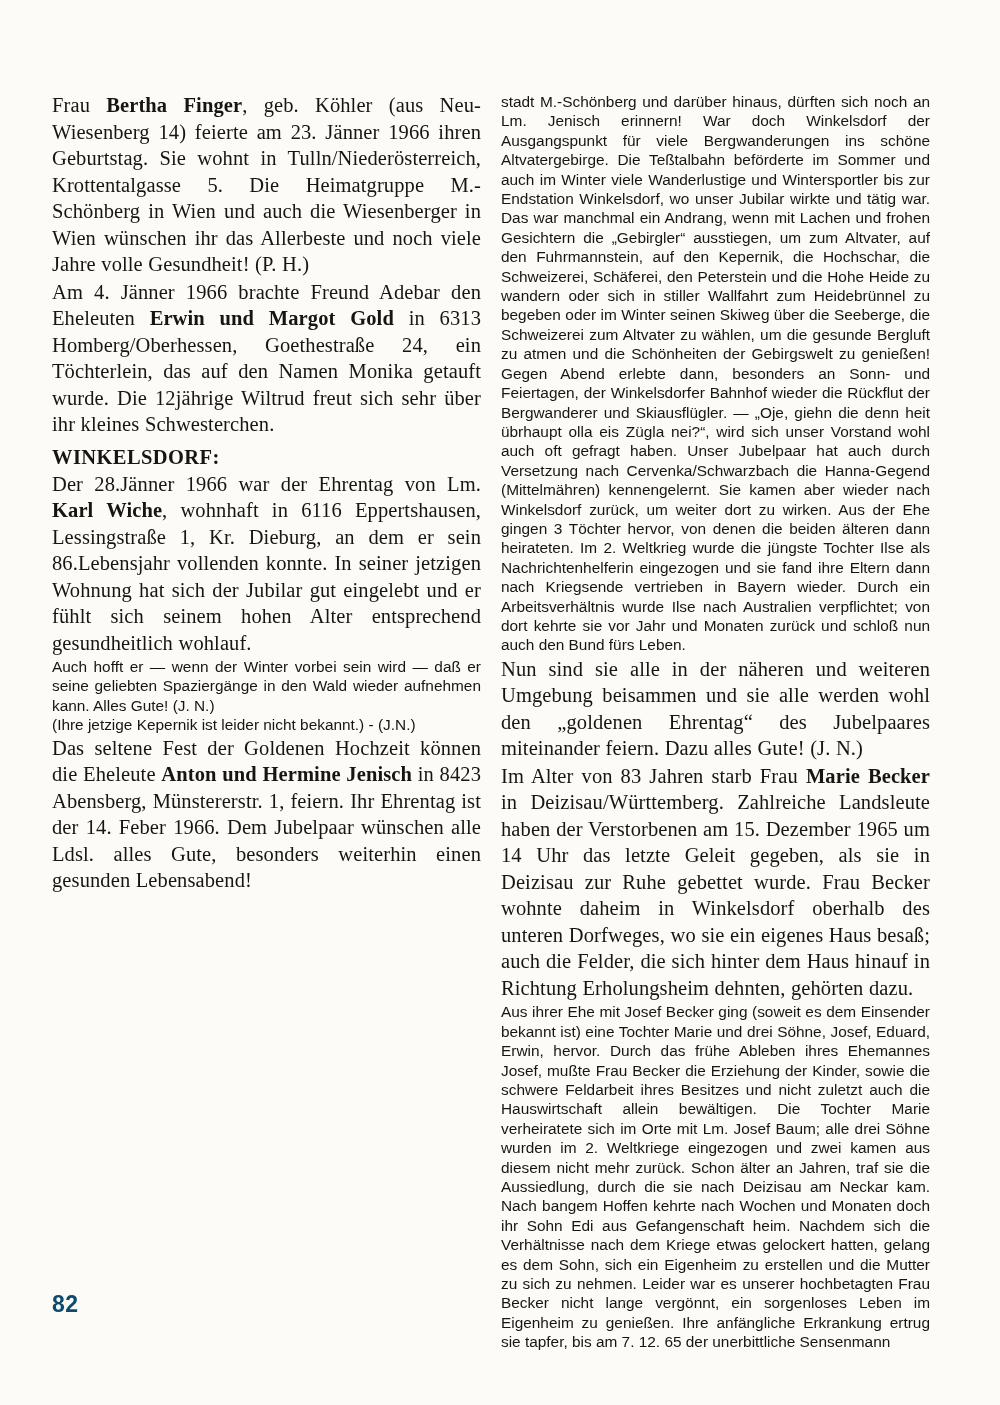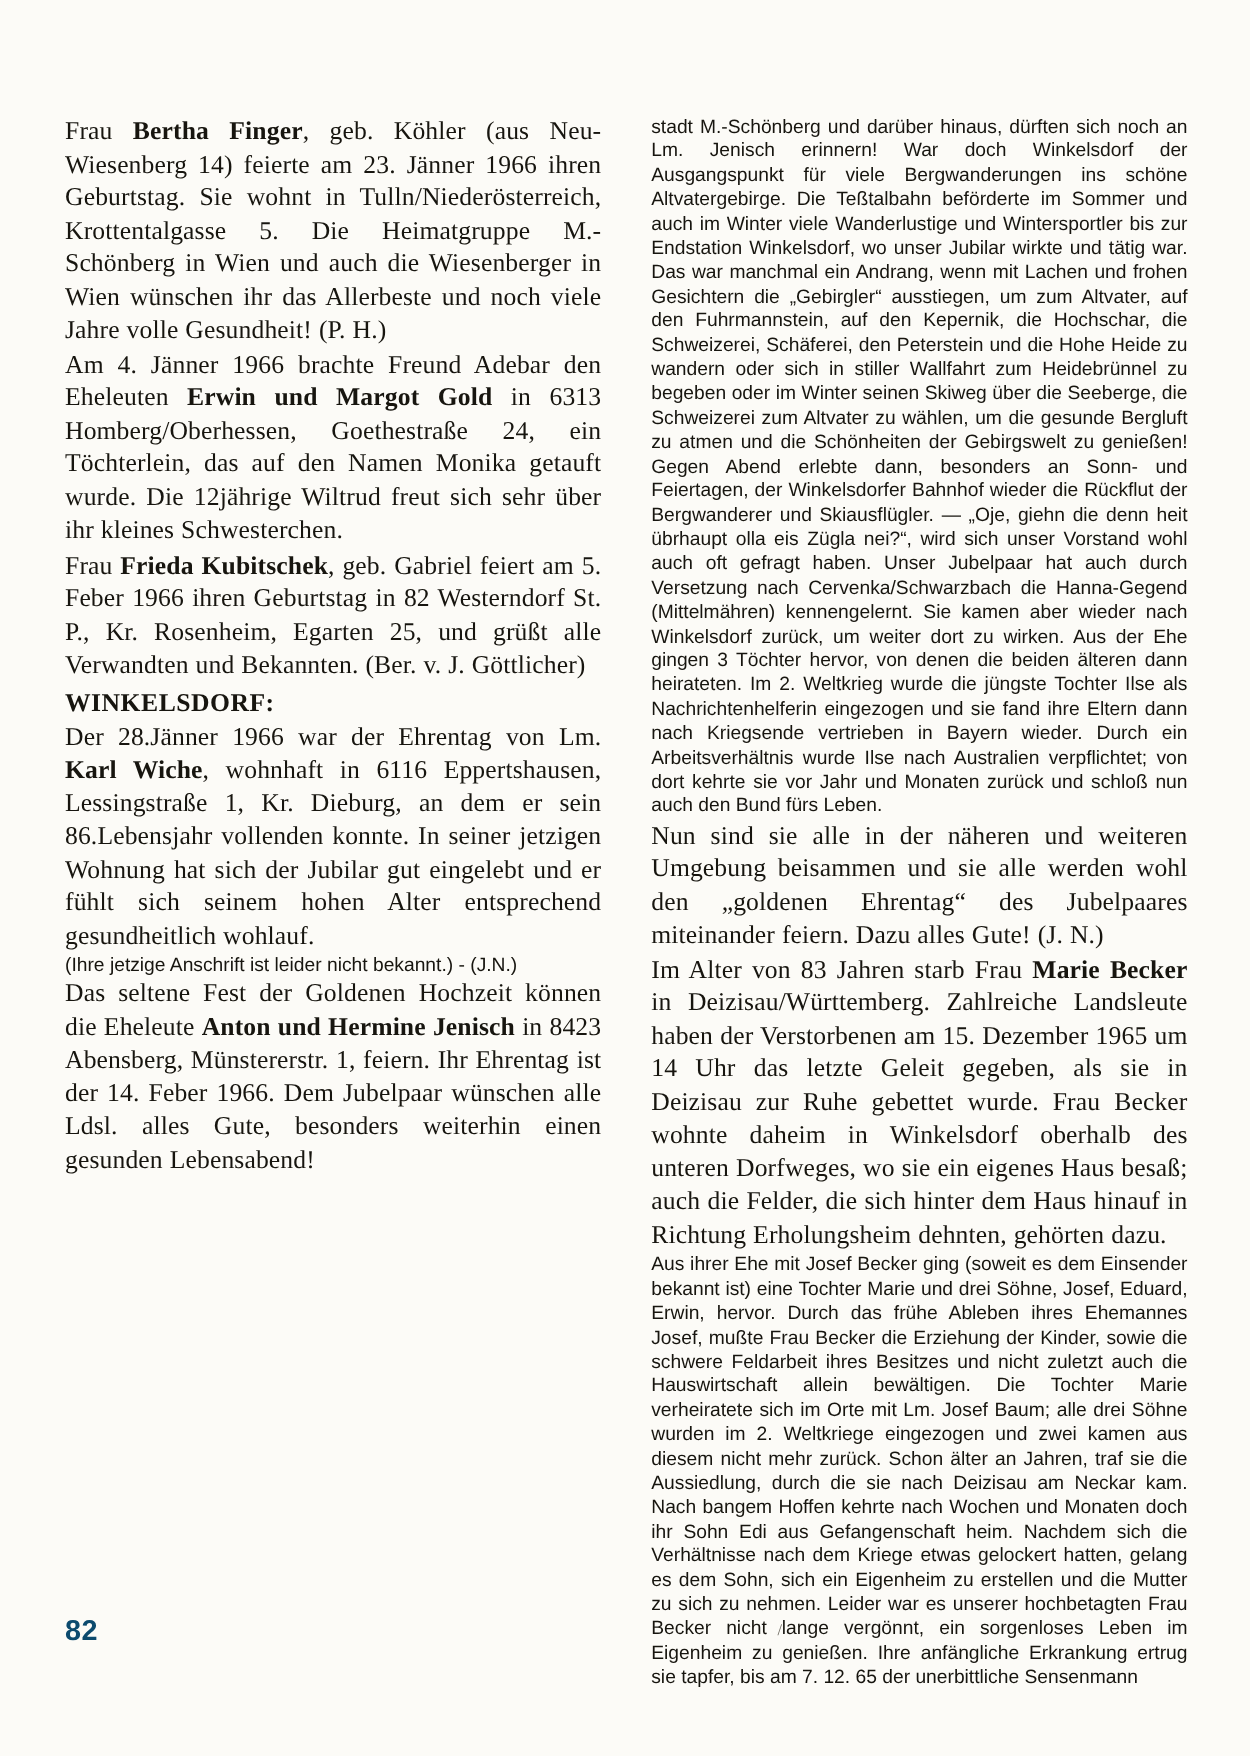--- a/index.html
+++ b/index.html
@@ -21,21 +21,21 @@
     width: 1000px;
     height: 1405px;
     background: #fcfbf7;
   }
   .columns {
     position: absolute;
     left: 52px;
     top: 92px;
     width: 902px;
     display: flex;
-    gap: 40px;
+    gap: 20px;
   }
   .col {
     width: 429px;
   }
   
   .p-large {
     font-family: "Liberation Serif", serif;
     font-size: 20.5px;
     line-height: 26.5px;
     text-align: justify;
@@ -89,25 +89,25 @@
 
   <div class="columns">
 
     <div class="col left-col">
 
       <p class="p-large">Frau <b>Bertha Finger</b>, geb. Köhler (aus Neu-Wiesenberg 14) feierte am 23. Jänner 1966 ihren Geburtstag. Sie wohnt in Tulln/Niederösterreich, Krottentalgasse 5. Die Heimatgruppe M.-Schönberg in Wien und auch die Wiesenberger in Wien wünschen ihr das Allerbeste und noch viele Jahre volle Gesundheit! (P. H.)</p>
       <div class="gap-xs"></div>
       <p class="p-large">Am 4. Jänner 1966 brachte Freund Adebar den Eheleuten <b>Erwin und Margot Gold</b> in 6313 Homberg/Oberhessen, Goethestraße 24, ein Töchterlein, das auf den Namen Monika getauft wurde. Die 12jährige Wiltrud freut sich sehr über ihr kleines Schwesterchen.</p>
       <div class="gap-xs"></div>
       <div class="gap-xs"></div>
-      <p class="p-large">Frau <b>Frieda Kubitschek</b>, geb. Gabriel feiert am 5. Feber 1966 ihren Geburtstag in 82 Westerndorf St. P., Kr. Rosenheim, Egarten 25, und grüßt alle Verwandten und Bekannten. (Ber. v. J. Göttlicher)</p>
       <h2 class="heading">WINKELSDORF:</h2>
       <p class="p-large">Der 28.Jänner 1966 war der Ehrentag von Lm. <b>Karl Wiche</b>, wohnhaft in 6116 Eppertshausen, Lessingstraße 1, Kr. Dieburg, an dem er sein 86.Lebensjahr vollenden konnte. In seiner jetzigen Wohnung hat sich der Jubilar gut eingelebt und er fühlt sich seinem hohen Alter entsprechend gesundheitlich wohlauf.</p>
       <div class="gap-xs"></div>
-      <p class="p-small">(Ihre jetzige Anschrift ist leider nicht bekannt.) - (J.N.)</p>
+      <p class="p-small">Auch hofft er — wenn der Winter vorbei sein wird — daß er seine geliebten Spaziergänge in den Wald wieder aufnehmen kann. Alles Gute! (J. N.)</p>
+      <p class="p-small">(Ihre jetzige Kepernik ist leider nicht bekannt.) - (J.N.)</p>
       <p class="p-large">Das seltene Fest der Goldenen Hochzeit können die Eheleute <b>Anton und Hermine Jenisch</b> in 8423 Abensberg, Münstererstr. 1, feiern. Ihr Ehrentag ist der 14. Feber 1966. Dem Jubelpaar wünschen alle Ldsl. alles Gute, besonders weiterhin einen gesunden Lebensabend!</p>
       <div class="gap-xs"></div>
 
     </div>
 
     <div class="col right-col">
 
       <p class="p-small">stadt M.-Schönberg und darüber hinaus, dürften sich noch an Lm. Jenisch erinnern! War doch Winkelsdorf der Ausgangspunkt für viele Bergwanderungen ins schöne Altvatergebirge. Die Teßtalbahn beförderte im Sommer und auch im Winter viele Wanderlustige und Wintersportler bis zur Endstation Winkelsdorf, wo unser Jubilar wirkte und tätig war. Das war manchmal ein Andrang, wenn mit Lachen und frohen Gesichtern die „Gebirgler“ ausstiegen, um zum Altvater, auf den Fuhrmannstein, auf den Kepernik, die Hochschar, die Schweizerei, Schäferei, den Peterstein und die Hohe Heide zu wandern oder sich in stiller Wallfahrt zum Heidebrünnel zu begeben oder im Winter seinen Skiweg über die Seeberge, die Schweizerei zum Altvater zu wählen, um die gesunde Bergluft zu atmen und die Schönheiten der Gebirgswelt zu genießen! Gegen Abend erlebte dann, besonders an Sonn- und Feiertagen, der Winkelsdorfer Bahnhof wieder die Rückflut der Bergwanderer und Skiausflügler. — „Oje, giehn die denn heit übrhaupt olla eis Zügla nei?“, wird sich unser Vorstand wohl auch oft gefragt haben. Unser Jubelpaar hat auch durch Versetzung nach Cervenka/Schwarzbach die Hanna-Gegend (Mittelmähren) kennengelernt. Sie kamen aber wieder nach Winkelsdorf zurück, um weiter dort zu wirken. Aus der Ehe gingen 3 Töchter hervor, von denen die beiden älteren dann heirateten. Im 2. Weltkrieg wurde die jüngste Tochter Ilse als Nachrichtenhelferin eingezogen und sie fand ihre Eltern dann nach Kriegsende vertrieben in Bayern wieder. Durch ein Arbeitsverhältnis wurde Ilse nach Australien verpflichtet; von dort kehrte sie vor Jahr und Monaten zurück und schloß nun auch den Bund fürs Leben.</p>
       <div class="gap-xs"></div>
       <p class="p-large">Nun sind sie alle in der näheren und weiteren Umgebung beisammen und sie alle werden wohl den „goldenen Ehrentag“ des Jubelpaares miteinander feiern. Dazu alles Gute! (J. N.)</p>

